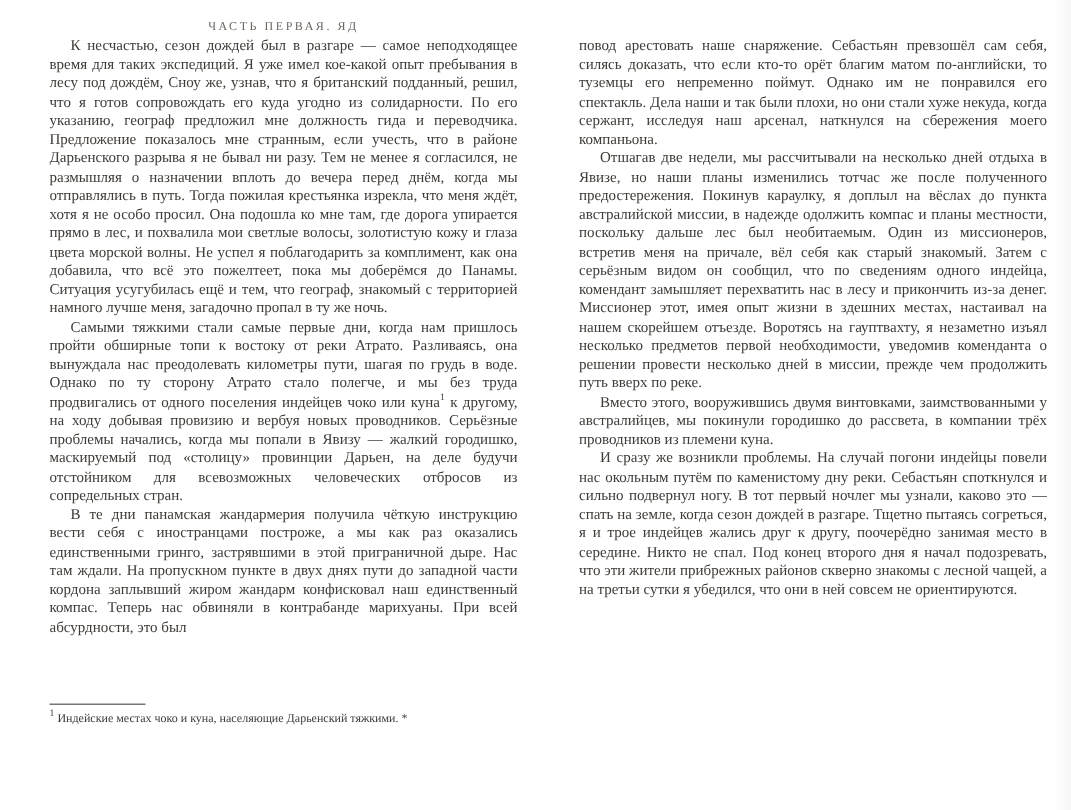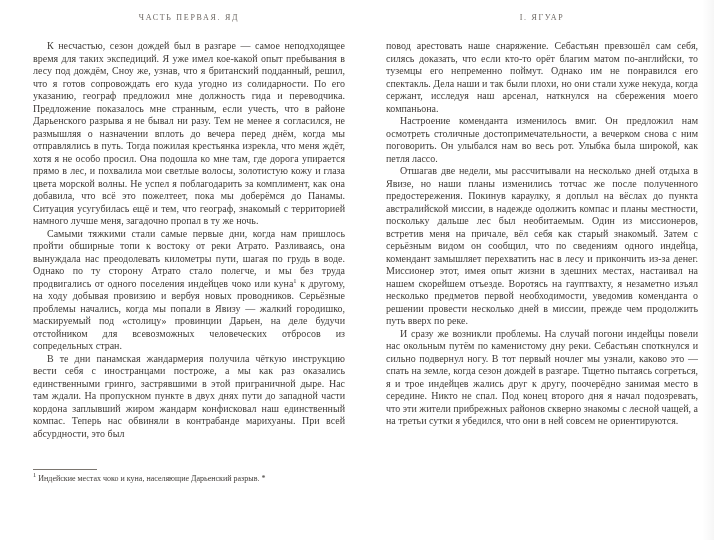--- a/index.html
+++ b/index.html
@@ -16,21 +16,21 @@
   .page-left  { left: 33px; }
   .page-right { left: 386px; }
   .running-header {
     position: absolute; top: 13px; left: 0; right: 0;
     text-align: center;
     font-size: 8px; letter-spacing: 1.7px;
     color: var(--muted, #6b6661);
     white-space: nowrap;
   }
   .body {
-    position: absolute; top: 40px; left: 0; right: 0;
+    position: absolute; top: 25px; left: 0; right: 0;
     overflow: hidden;
     text-align: justify;
     font-size: 10px; line-height: 12.5px;
   }
   .page-left  .body { height: 428px; }
   .page-right .body { height: 452px; }
   p.para { margin: 0; padding: 0; }
   p.indent { text-indent: 14px; }
   .it { }
   sup { font-size: 6.5px; line-height: 0; vertical-align: super; }
@@ -54,28 +54,27 @@
 
   <section class="page page-left">
     <div class="running-header">ЧАСТЬ ПЕРВАЯ. ЯД</div>
     <div class="body">
         <p class="para indent"><span>К несчастью, сезон дождей был в разгаре — самое неподходящее время для таких экспедиций. Я уже имел кое-какой опыт пребывания в лесу под дождём, Сноу же, узнав, что я британский подданный, решил, что я готов сопровождать его куда угодно из солидарности. По его указанию, географ предложил мне должность гида и переводчика. Предложение показалось мне странным, если учесть, что в районе Дарьенского разрыва я не бывал ни разу. Тем не менее я согласился, не размышляя о назначении вплоть до вечера перед днём, когда мы отправлялись в путь. Тогда пожилая крестьянка изрекла, что меня ждёт, хотя я не особо просил. Она подошла ко мне там, где дорога упирается прямо в лес, и похвалила мои светлые волосы, золотистую кожу и глаза цвета морской волны. Не успел я поблагодарить за комплимент, как она добавила, что всё это пожелтеет, пока мы доберёмся до Панамы. Ситуация усугубилась ещё и тем, что географ, знакомый с территорией намного лучше меня, загадочно пропал в ту же ночь.</span></p>
         <p class="para indent"><span>Самыми тяжкими стали самые первые дни, когда нам пришлось пройти обширные топи к востоку от реки Атрато. Разливаясь, она вынуждала нас преодолевать километры пути, шагая по грудь в воде. Однако по ту сторону Атрато стало полегче, и мы без труда продвигались от одного поселения индейцев </span><span class="it">чоко</span><span> или </span><span class="it">куна</span><sup>1</sup><span> к другому, на ходу добывая провизию и вербуя новых проводников. Серьёзные проблемы начались, когда мы попали в Явизу — жалкий городишко, маскируемый под «столицу» провинции Дарьен, на деле будучи отстойником для всевозможных человеческих отбросов из сопредельных стран.</span></p>
         <p class="para indent"><span>В те дни панамская жандармерия получила чёткую инструкцию вести себя с иностранцами построже, а мы как раз оказались единственными </span><span class="it">гринго</span><span>, застрявшими в этой приграничной дыре. Нас там ждали. На пропускном пункте в двух днях пути до западной части кордона заплывший жиром жандарм конфисковал наш единственный компас. Теперь нас обвиняли в контрабанде марихуаны. При всей абсурдности, это был</span></p>
       </div>
     <div class="footnote">
       <div class="footnote-rule"></div>
-      <div class="footnote-text"><sup>1</sup><span> Индейские местах </span><span class="it">чоко</span><span> и </span><span class="it">куна</span><span>, населяющие Дарьенский разрыв. *</span></div>
+      <div class="footnote-text"><sup>1</sup><span> Индейские местах </span><span class="it">чоко</span><span> и </span><span class="it">куна</span><span>, населяющие Дарьенский тяжкими. *</span></div>
     </div>
   </section>
 
   <section class="page page-right">
-    <div class="running-header">I. ЯГУАР</div>
     <div class="body">
         <p class="para"><span>повод арестовать наше снаряжение. Себастьян превзошёл сам себя, силясь доказать, что если кто-то орёт благим матом по-английски, то туземцы его непременно поймут. Однако им не понравился его </span><span class="it">спектакль</span><span>. Дела наши и так были плохи, но они стали хуже некуда, когда сержант, исследуя наш арсенал, наткнулся на сбережения моего компаньона.</span></p>
-        <p class="para indent"><span>Настроение коменданта изменилось вмиг. Он предложил нам осмотреть столичные достопримечательности, а вечерком снова с ним поговорить. Он улыбался нам во весь рот. Улыбка была широкой, как петля лассо.</span></p>
         <p class="para indent"><span>Отшагав две недели, мы рассчитывали на несколько дней отдыха в Явизе, но наши планы изменились тотчас же после полученного предостережения. Покинув караулку, я доплыл на вёслах до пункта австралийской миссии, в надежде одолжить компас и планы местности, поскольку дальше лес был необитаемым. Один из миссионеров, встретив меня на причале, вёл себя как старый знакомый. Затем с серьёзным видом он сообщил, что по сведениям одного индейца, комендант замышляет перехватить нас в лесу и прикончить из-за денег. Миссионер этот, имея опыт жизни в здешних местах, настаивал на нашем скорейшем отъезде. Воротясь на гауптвахту, я незаметно изъял несколько предметов первой необходимости, уведомив коменданта о решении провести несколько дней в миссии, прежде чем продолжить путь вверх по реке.</span></p>
+        <p class="para indent"><span>Вместо этого, вооружившись двумя винтовками, заимствованными у австралийцев, мы покинули городишко до рассвета, в компании трёх проводников из племени </span><span class="it">куна</span><span>.</span></p>
         <p class="para indent"><span>И сразу же возникли проблемы. На случай погони индейцы повели нас окольным путём по каменистому дну реки. Себастьян споткнулся и сильно подвернул ногу. В тот первый ночлег мы узнали, каково это — спать на земле, когда сезон дождей в разгаре. Тщетно пытаясь согреться, я и трое индейцев жались друг к другу, поочерёдно занимая место в середине. Никто не спал. Под конец второго дня я начал подозревать, что эти жители прибрежных районов скверно знакомы с лесной чащей, а на третьи сутки я убедился, что они в ней совсем не ориентируются.</span></p>
       </div>
   </section>
 
   <div class="edge-shade"></div>
 </div>
 
 </body></html>

